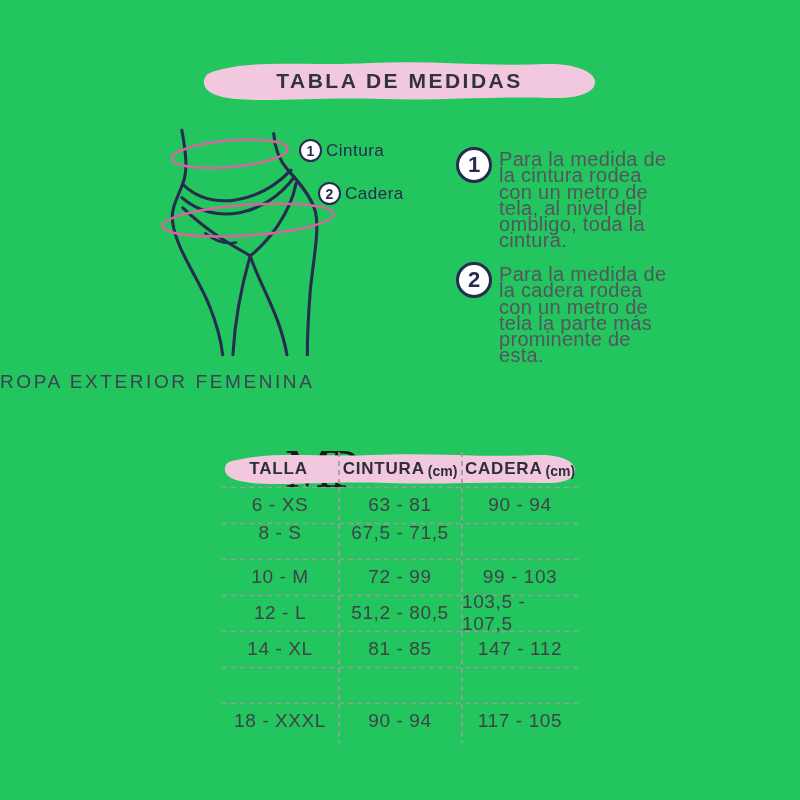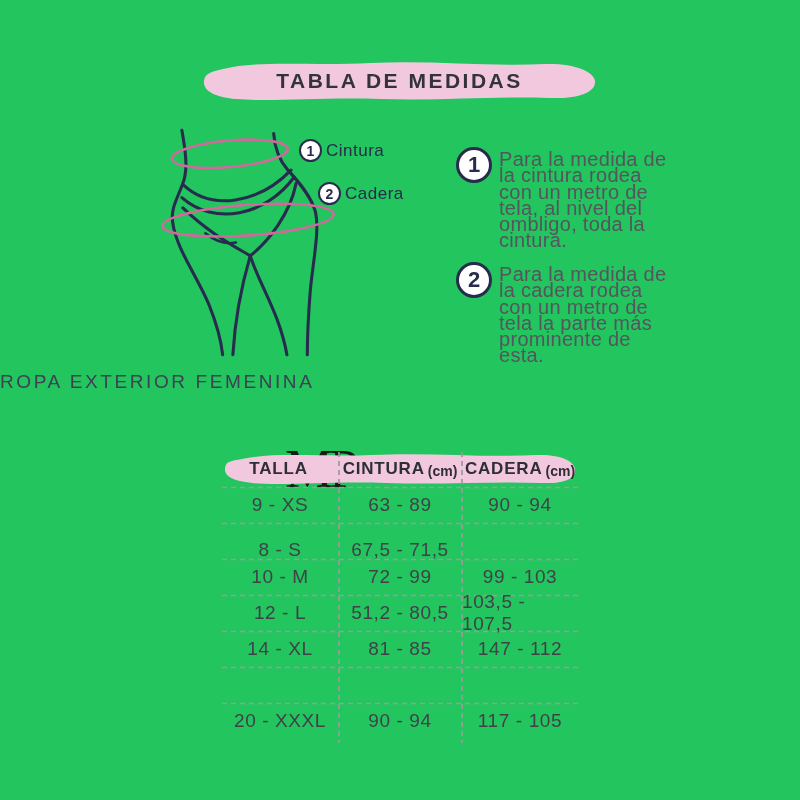--- a/index.html
+++ b/index.html
@@ -158,30 +158,30 @@
           <span class="th-unit">(cm)</span>
       </div>
       <div class="t-cell c2">
         <span class="th-label">CADERA</span>
           <span class="th-unit">(cm)</span>
       </div>
     </div>
 
     <div class="t-row" style="top:37px">
       <div class="t-cell c0">
-          <span class="td-text">9 - XS</span>
-        </div>
-      <div class="t-cell c1">
-          <span class="td-text">63 - 89</span>
+          <span class="td-text">6 - XS</span>
+        </div>
+      <div class="t-cell c1">
+          <span class="td-text">63 - 81</span>
         </div>
       <div class="t-cell c2">
           <span class="td-text">90 - 94</span>
         </div>
     </div>
-    <div class="t-row" style="top:82px">
+    <div class="t-row" style="top:65px">
       <div class="t-cell c0">
           <span class="td-text">8 - S</span>
         </div>
       <div class="t-cell c1">
           <span class="td-text">67,5 - 71,5</span>
         </div>
     </div>
     <div class="t-row" style="top:109px">
       <div class="t-cell c0">
           <span class="td-text">10 - M</span>
@@ -210,21 +210,21 @@
         </div>
       <div class="t-cell c1">
           <span class="td-text">81 - 85</span>
         </div>
       <div class="t-cell c2">
           <span class="td-text">147 - 112</span>
         </div>
     </div>
     <div class="t-row" style="top:253px">
       <div class="t-cell c0">
-          <span class="td-text">20 - XXXL</span>
+          <span class="td-text">18 - XXXL</span>
         </div>
       <div class="t-cell c1">
           <span class="td-text">90 - 94</span>
         </div>
       <div class="t-cell c2">
           <span class="td-text">117 - 105</span>
         </div>
     </div>
 
   </div>

